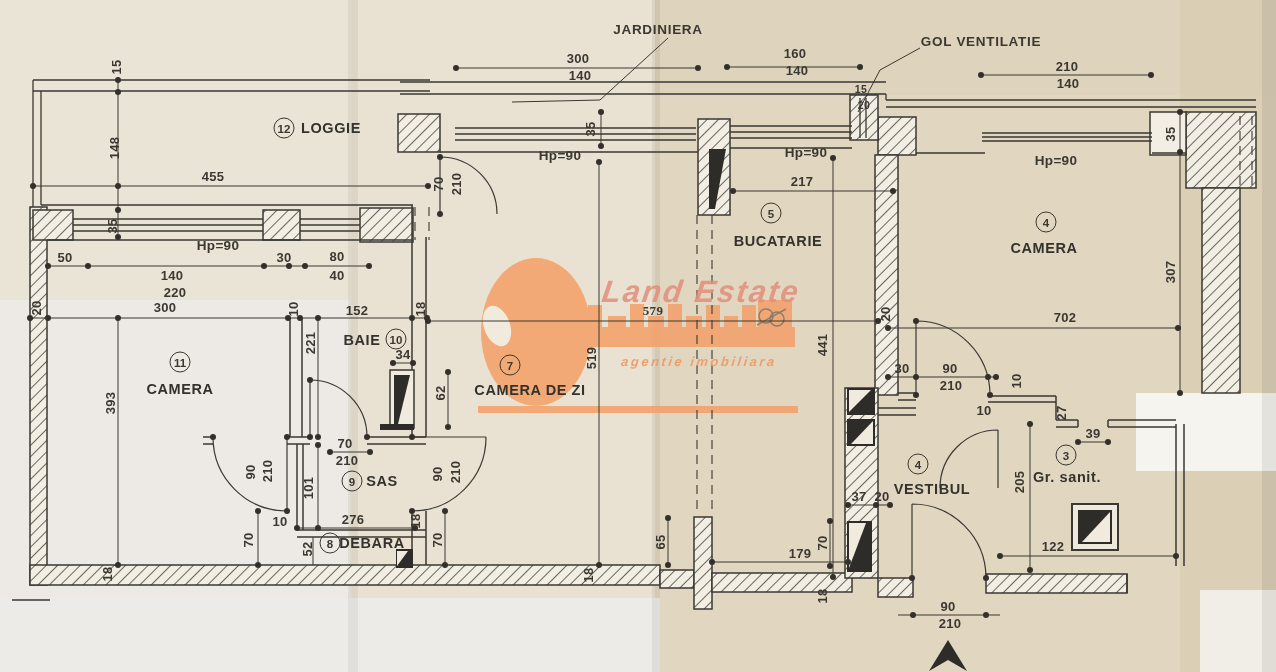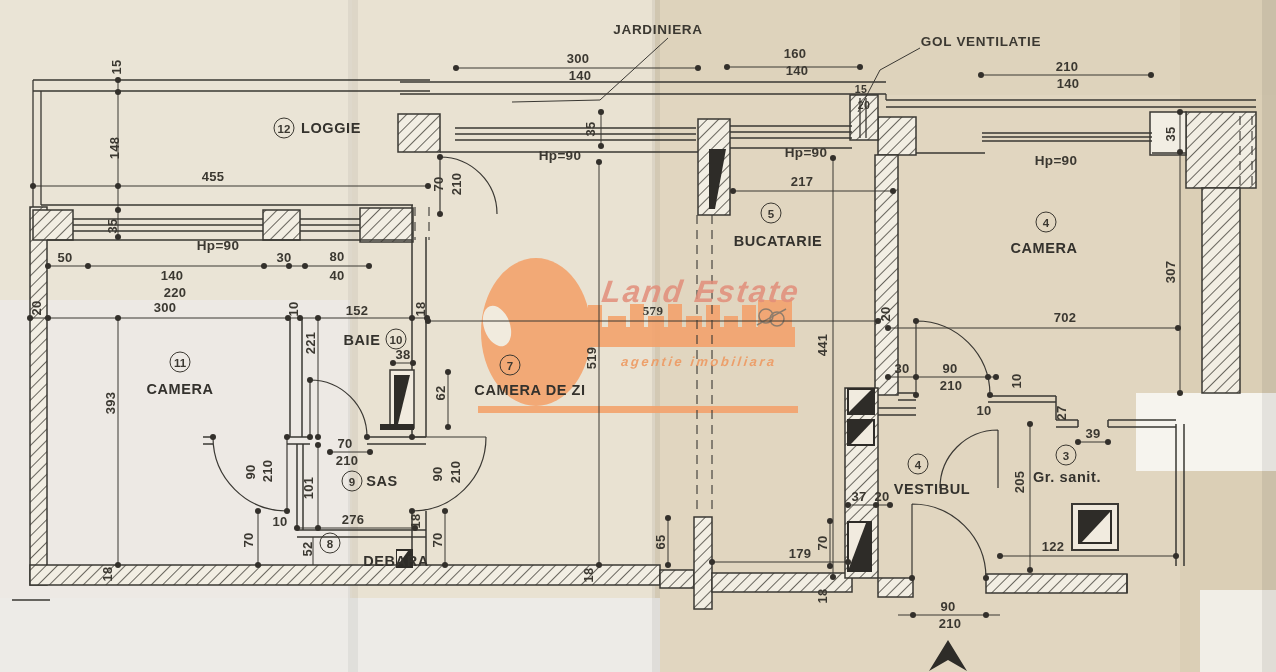--- a/index.html
+++ b/index.html
@@ -293,21 +293,21 @@
       <div class="lbl" style="left: 175px; top: 256px; margin-top: 36px;">220</div>
       <div class="lbl" style="left: 172px; top: 275px;">140</div>
       <div class="lbl" style="left: 284px; top: 257px;">30</div>
       <div class="lbl" style="left: 337px; top: 256px;">80</div>
       <div class="lbl" style="left: 337px; top: 275px;">40</div>
       <div class="lbl rot" style="left: 36px; top: 308px;">20</div>
       <div class="lbl" style="left: 165px; top: 307px;">300</div>
       <div class="lbl rot" style="left: 293px; top: 309px;">10</div>
       <div class="lbl" style="left: 357px; top: 310px;">152</div>
       <div class="lbl rot" style="left: 420px; top: 309px;">18</div>
-      <div class="lbl" style="left: 403px; top: 354px;">38</div>
+      <div class="lbl" style="left: 403px; top: 354px;">34</div>
       <div class="lbl rot" style="left: 310px; top: 343px;">221</div>
       <div class="lbl rot" style="left: 110px; top: 403px;">393</div>
       <div class="lbl rot" style="left: 440px; top: 393px;">62</div>
       <div class="lbl" style="left: 653px; top: 311px; font-family: Liberation Serif, serif;">579</div>
       <div class="lbl rot" style="left: 591px; top: 358px;">519</div>
       <div class="lbl rot" style="left: 822px; top: 345px;">441</div>
       <div class="lbl rot" style="left: 885px; top: 314px;">20</div>
       <div class="lbl rot" style="left: 1170px; top: 272px;">307</div>
       <div class="lbl" style="left: 1065px; top: 317px;">702</div>
       <div class="lbl" style="left: 902px; top: 368px;">30</div>
@@ -356,16 +356,16 @@
       <div class="room-name" style="left: 362px; top: 340px;">BAIE</div>
       <div class="room-circle" style="left: 510px; top: 365px;">7</div>
       <div class="room-name" style="left: 530px; top: 390px;">CAMERA DE ZI</div>
       <div class="room-circle" style="left: 1066px; top: 455px;">3</div>
       <div class="room-name" style="left: 1067px; top: 477px;">Gr. sanit.</div>
       <div class="room-circle" style="left: 918px; top: 464px;">4</div>
       <div class="room-name" style="left: 932px; top: 489px;">VESTIBUL</div>
       <div class="room-circle" style="left: 352px; top: 481px;">9</div>
       <div class="room-name" style="left: 382px; top: 481px;">SAS</div>
       <div class="room-circle" style="left: 330px; top: 543px;">8</div>
-      <div class="room-name" style="left: 372px; top: 561px; margin-left: 24px;">DEBARA</div>
+      <div class="room-name" style="left: 372px; top: 543px;">DEBARA</div>
     </div>
 
 </div>
 
 </body></html>

